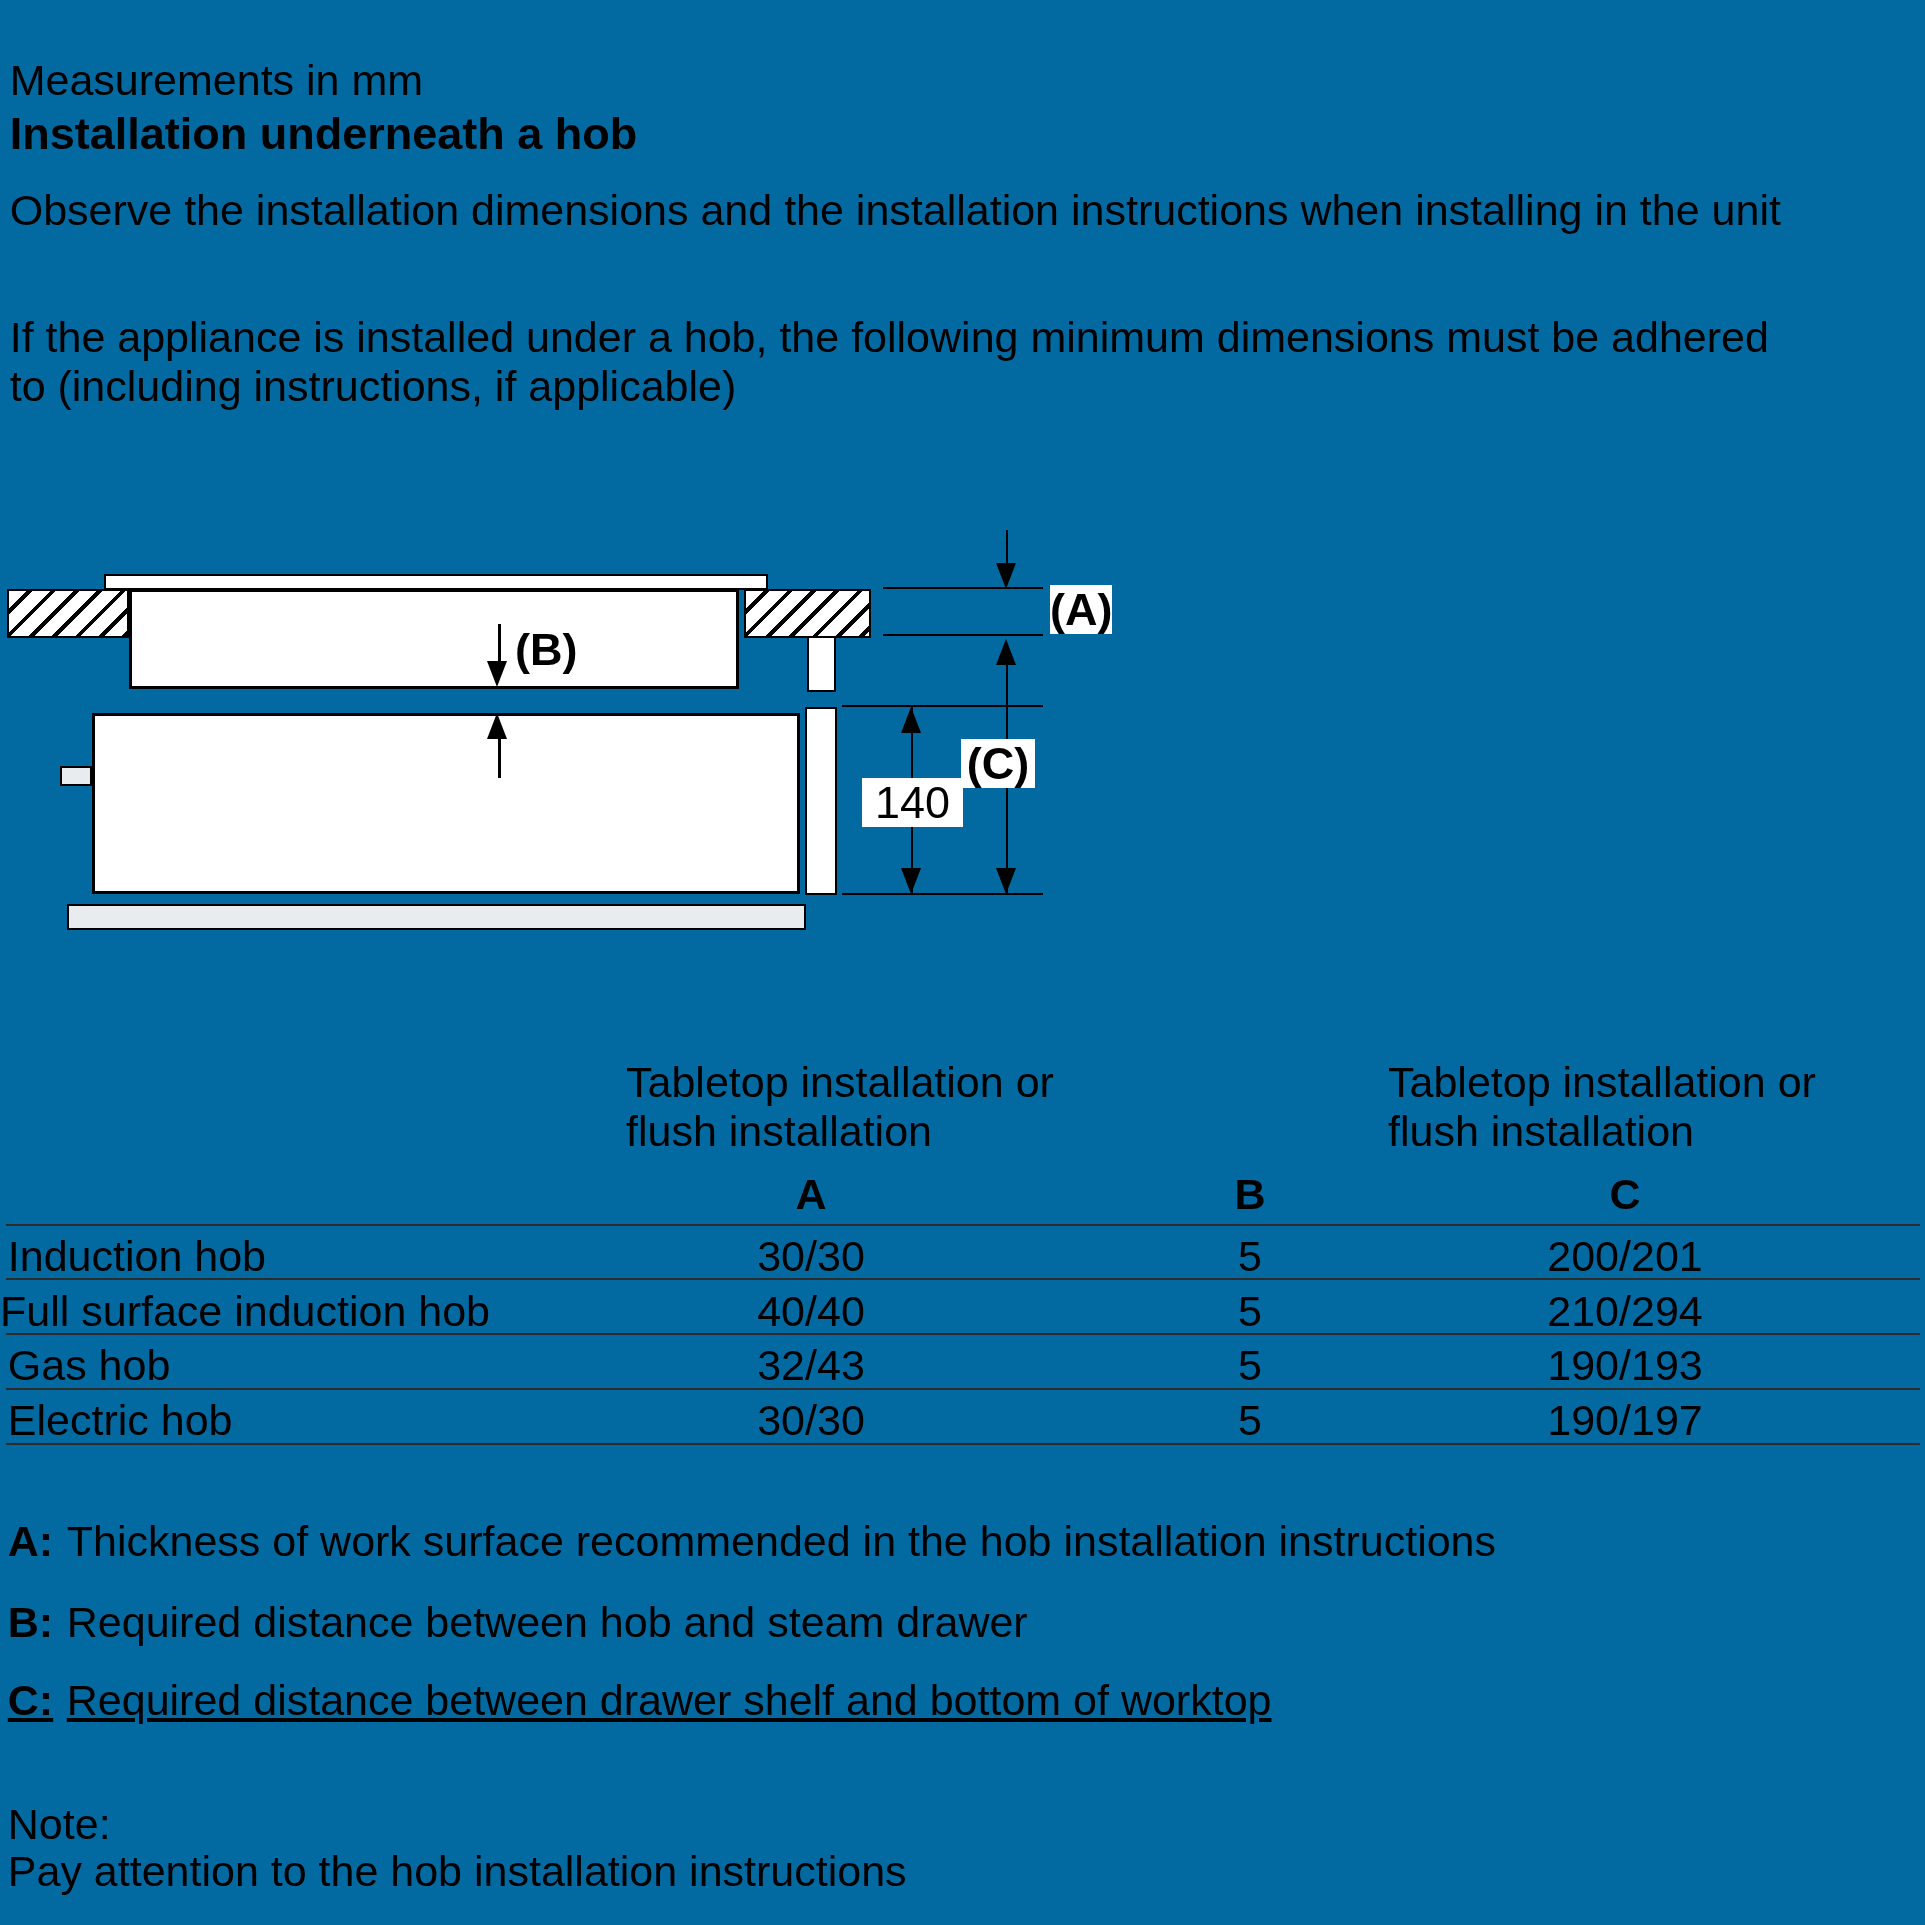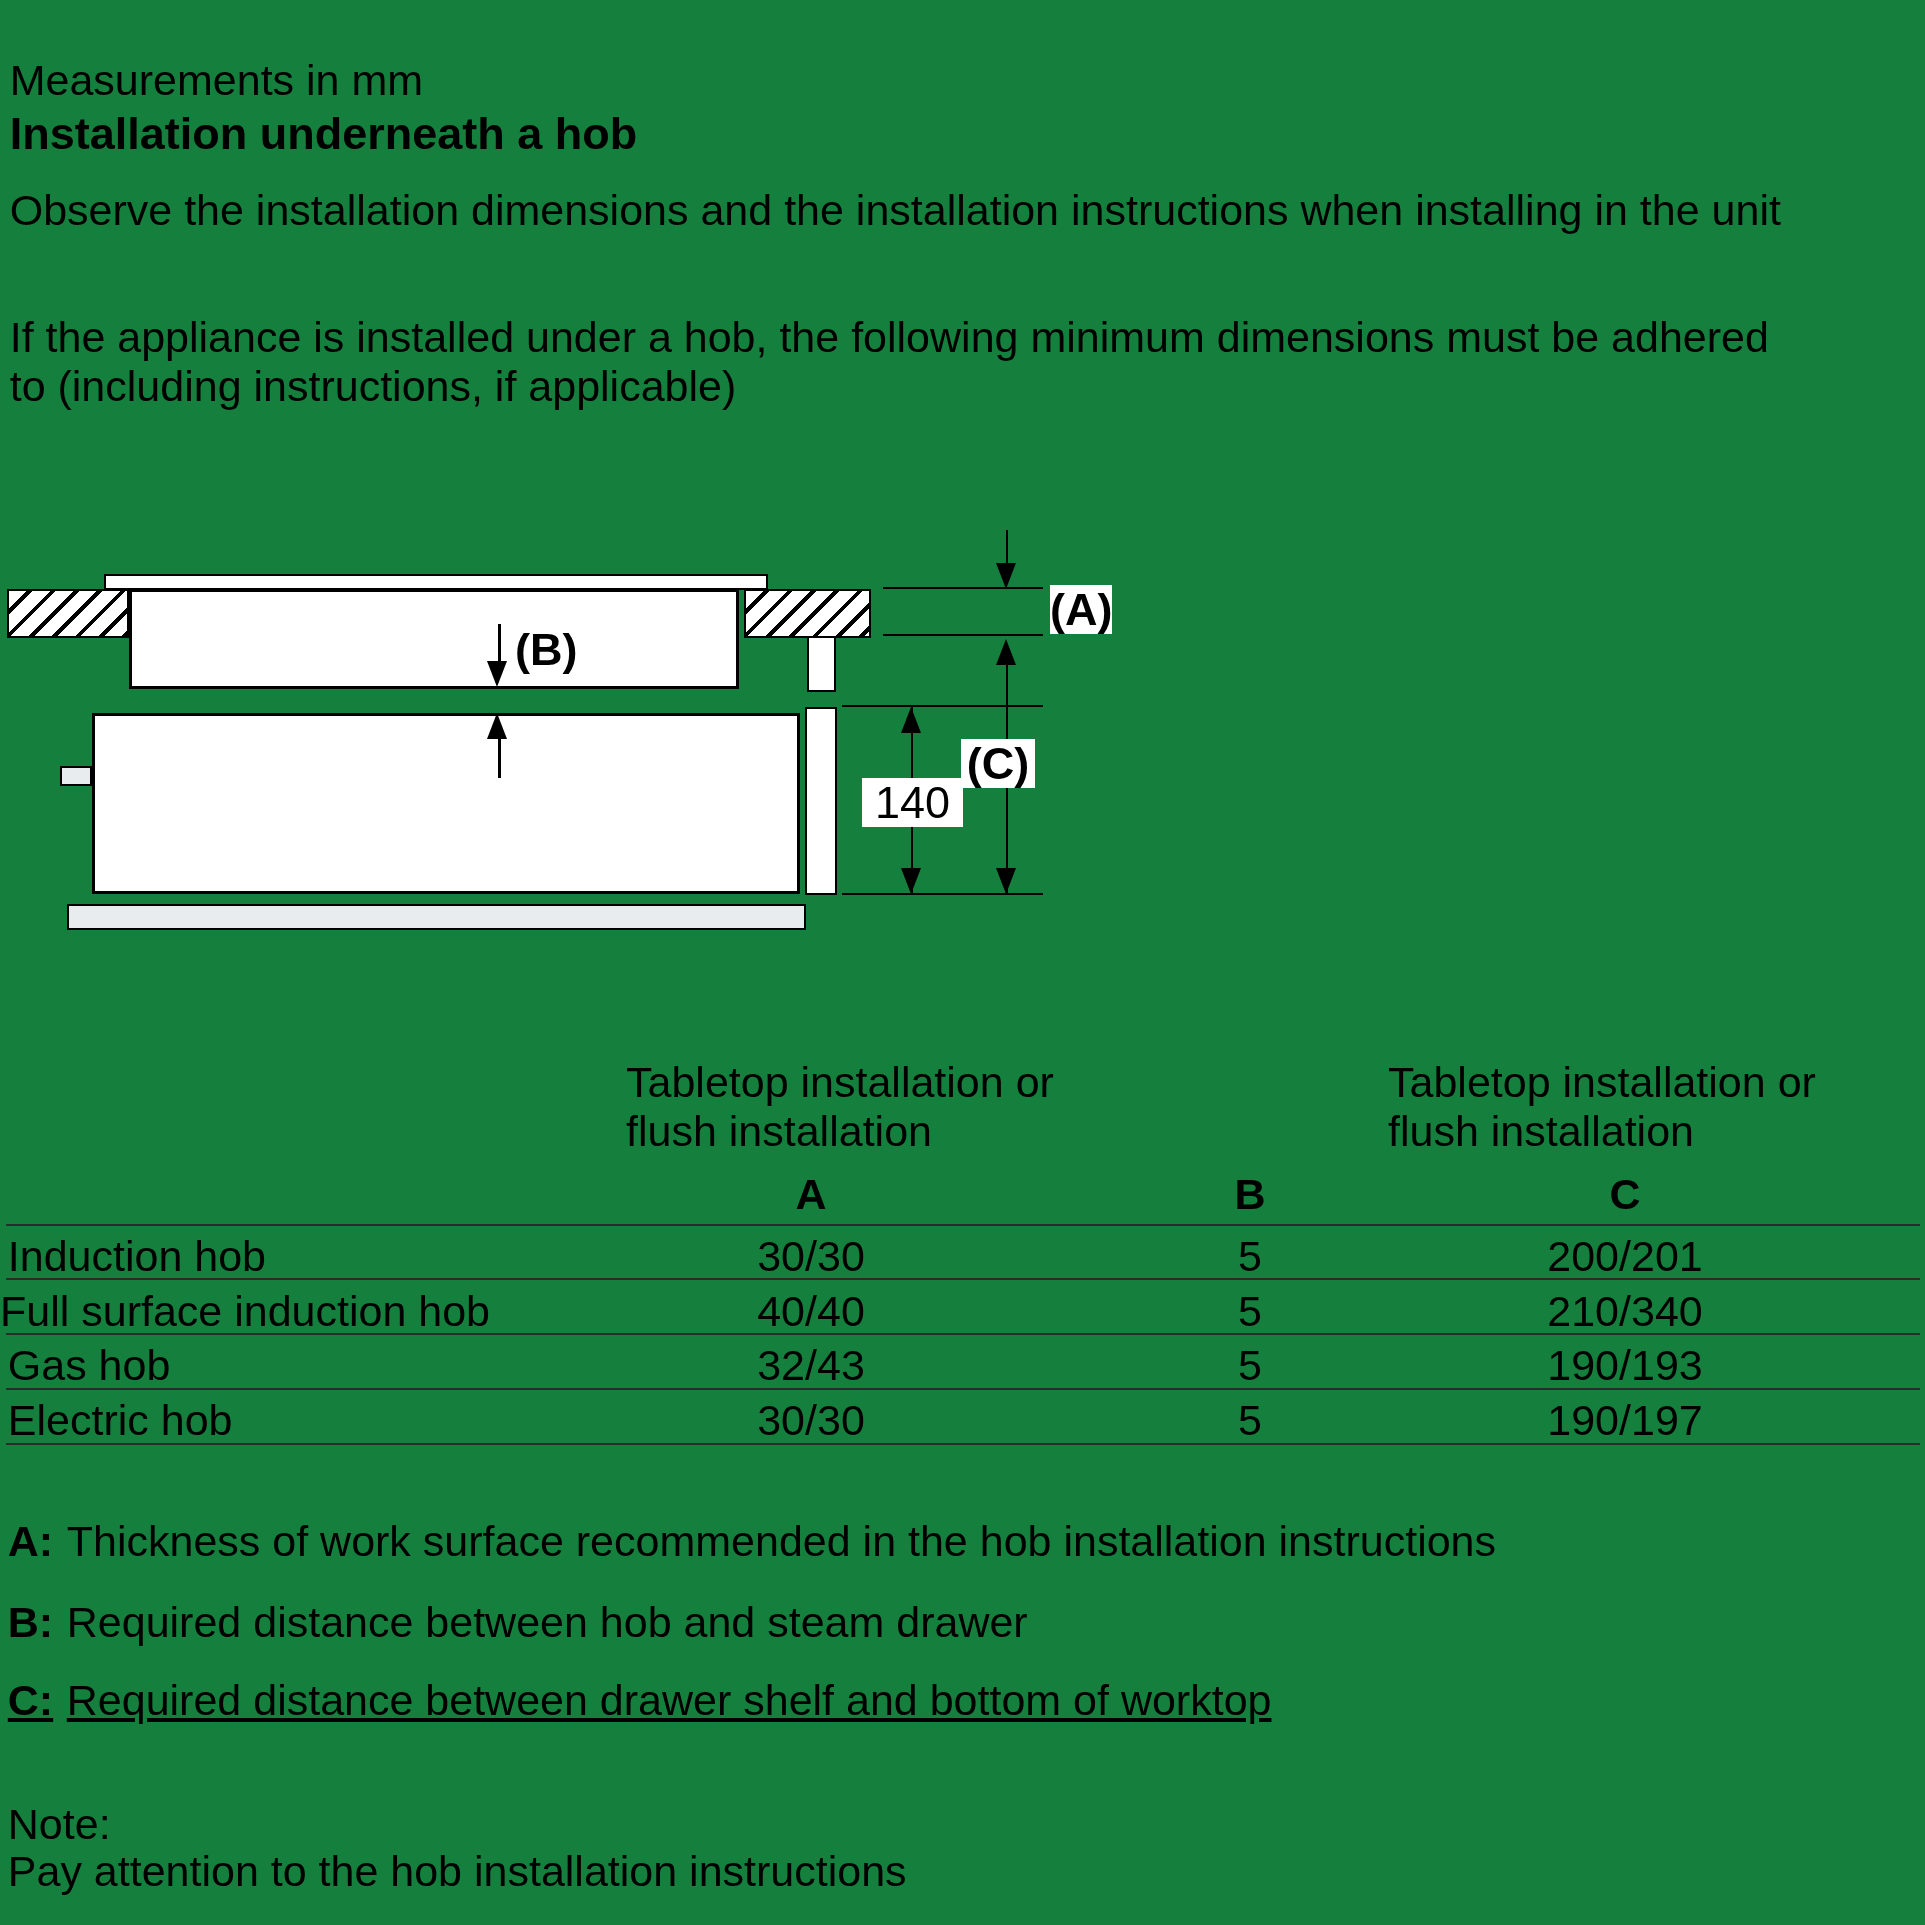--- a/index.html
+++ b/index.html
@@ -1,18 +1,18 @@
 <!DOCTYPE html>
 <html><head>
 <meta charset="utf-8">
 <title>Installation underneath a hob</title>
 <style>
   html,body { margin:0; padding:0; background:#fff; }
   #canvas {
-    position:relative; width:1925px; height:1925px; background:#15803d;
+    position:relative; width:1925px; height:1925px; background:#0369a1;
     font-family:"Liberation Sans", sans-serif; color:#000;
     overflow:hidden;
   }
   .abs { position:absolute; }
   .t   { font-size:43px; line-height:49px; white-space:nowrap; }
   .bold{ font-weight:bold; }
   .ctr { text-align:center; }
 
   
   .shape { position:absolute; background:#fff; border:3.9px solid #000; box-sizing:border-box; }
@@ -116,21 +116,21 @@
       <div class="abs t" style="left:7.8px; top:1232px;">Induction hob</div>
       <div class="abs t ctr colA" style="top:1232px;">30/30</div>
       <div class="abs t ctr colB" style="top:1232px;">5</div>
       <div class="abs t ctr colC" style="top:1232px;">200/201</div>
     </div>
 
     <div>
       <div class="abs t" style="left:0; top:1287px;">Full surface induction hob</div>
       <div class="abs t ctr colA" style="top:1287px;">40/40</div>
       <div class="abs t ctr colB" style="top:1287px;">5</div>
-      <div class="abs t ctr colC" style="top:1287px;">210/340</div>
+      <div class="abs t ctr colC" style="top:1287px;">210/294</div>
     </div>
 
     <div>
       <div class="abs t" style="left:7.8px; top:1341px;">Gas hob</div>
       <div class="abs t ctr colA" style="top:1341px;">32/43</div>
       <div class="abs t ctr colB" style="top:1341px;">5</div>
       <div class="abs t ctr colC" style="top:1341px;">190/193</div>
     </div>
 
     <div>

